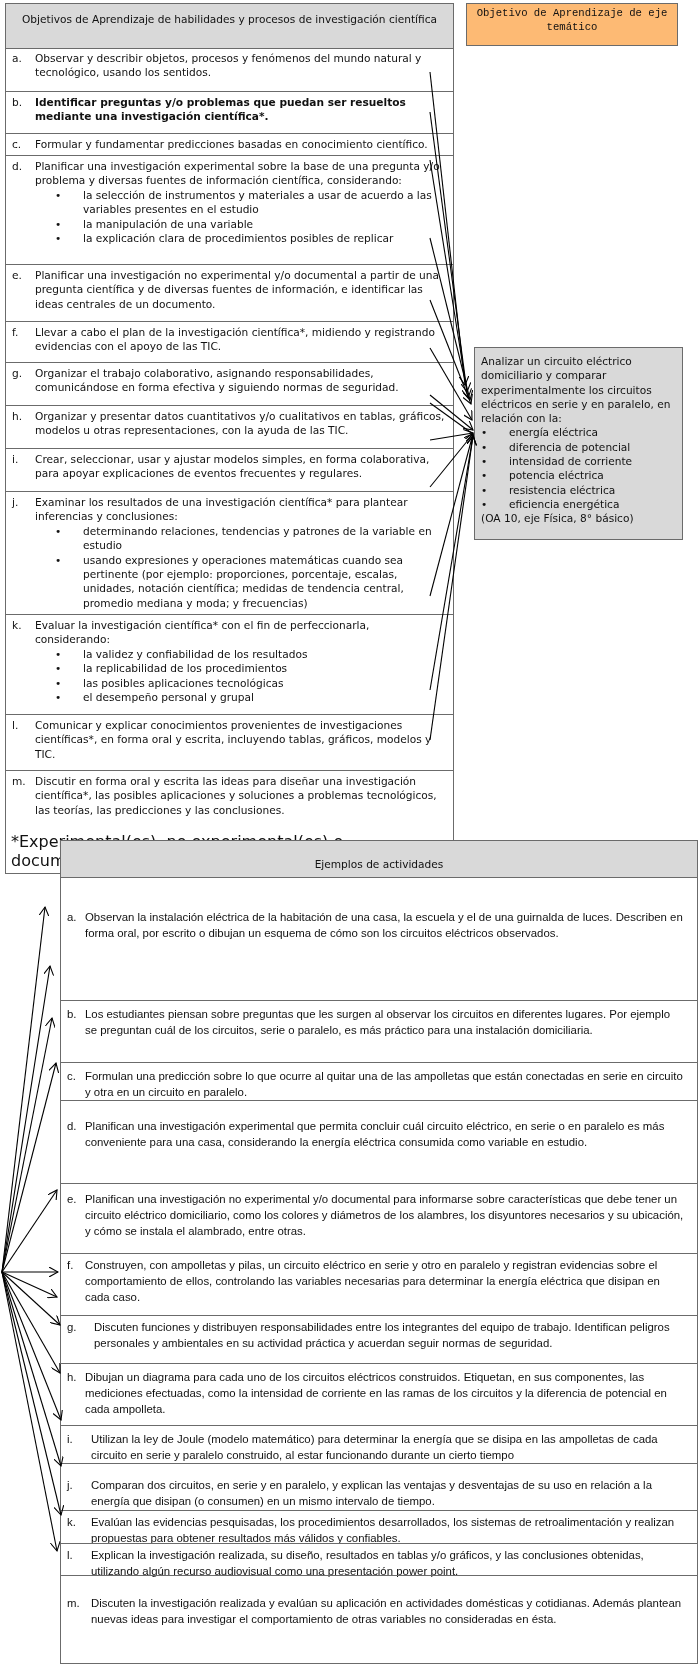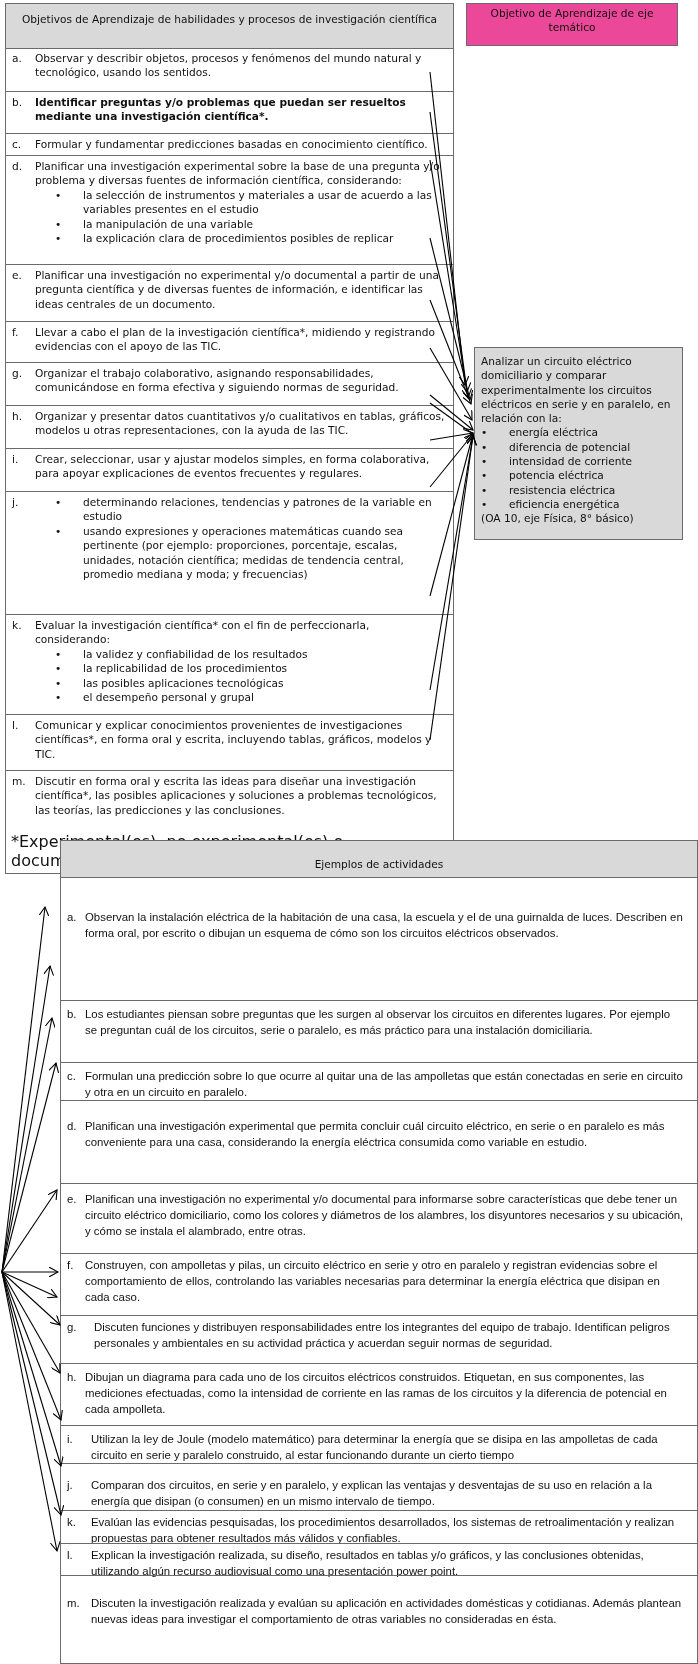--- a/index.html
+++ b/index.html
@@ -9,21 +9,21 @@
   .tbl { border:1px solid #6b6b6b; }
   .hdr { background:#d9d9d9; border-bottom:1px solid #6b6b6b; text-align:center; }
   .row { border-top:1px solid #6b6b6b; }
   .t1 { font-size:10.6px; line-height:14.4px; }
   .t2 { font-family:"Liberation Sans", sans-serif; font-size:11.4px; line-height:15.8px; }
   .lbl { position:absolute; left:6px; }
   .txt { position:absolute; }
   .bl { position:relative; padding-left:0; }
   .bl .dot { position:absolute; left:-28px; }
   .oa-box { background:#d9d9d9; border:1px solid #6b6b6b; }
-  .oa-head { background:#ec4899; border:1px solid #6b6b6b; text-align:center; }
+  .oa-head { background:#fdba74; border:1px solid #6b6b6b; text-align:center;font-family:Liberation Mono, monospace; }
   svg.arrows { position:absolute; left:0; top:0; pointer-events:none; }
   .foot { font-size:16px;margin-top:8px; }
 </style>
 </head>
 <body>
 
 <div class="abs tbl t1" style="left:5px;top:3px;width:449px;height:871px;">
   <div class="abs hdr" style="left:0;top:0;width:447px;height:45px;padding-top:8px;">
     <span>Objetivos de Aprendizaje de habilidades y procesos de investigación científica</span>
   </div>
@@ -91,20 +91,21 @@
     <div class="abs t1 row" style="left: 6px; top: 448px; width: 447px; height: 43px;">
       <span class="lbl" style="top:3px;">i.</span>
     <div class="txt" style="left:29px;top:3px;width:412px;">
       <div>Crear, seleccionar, usar y ajustar modelos simples, en forma colaborativa, para apoyar explicaciones de eventos frecuentes y regulares.</div>
 
     </div>
     </div>
     <div class="abs t1 row" style="left: 6px; top: 491px; width: 447px; height: 123px;">
       <span class="lbl" style="top:3px;">j.</span>
     <div class="txt" style="left:29px;top:3px;width:412px;">
+      <div>Examinar los resultados de una investigación científica* para plantear inferencias y conclusiones:</div>
       <div class="bl" style="margin-left:48px;"><span class="dot">•</span><span>determinando relaciones, tendencias y patrones de la variable en estudio</span></div>
         <div class="bl" style="margin-left:48px;"><span class="dot">•</span><span>usando expresiones y operaciones matemáticas cuando sea pertinente (por ejemplo: proporciones, porcentaje, escalas, unidades, notación científica; medidas de tendencia central, promedio mediana y moda; y frecuencias)</span></div>
     </div>
     </div>
     <div class="abs t1 row" style="left: 6px; top: 614px; width: 447px; height: 100px;">
       <span class="lbl" style="top:3px;">k.</span>
     <div class="txt" style="left:29px;top:3px;width:412px;">
       <div>Evaluar la investigación científica* con el fin de perfeccionarla, considerando:</div>
       <div class="bl" style="margin-left:48px;"><span class="dot">•</span><span>la validez y confiabilidad de los resultados</span></div>
         <div class="bl" style="margin-left:48px;"><span class="dot">•</span><span>la replicabilidad de los procedimientos</span></div>

